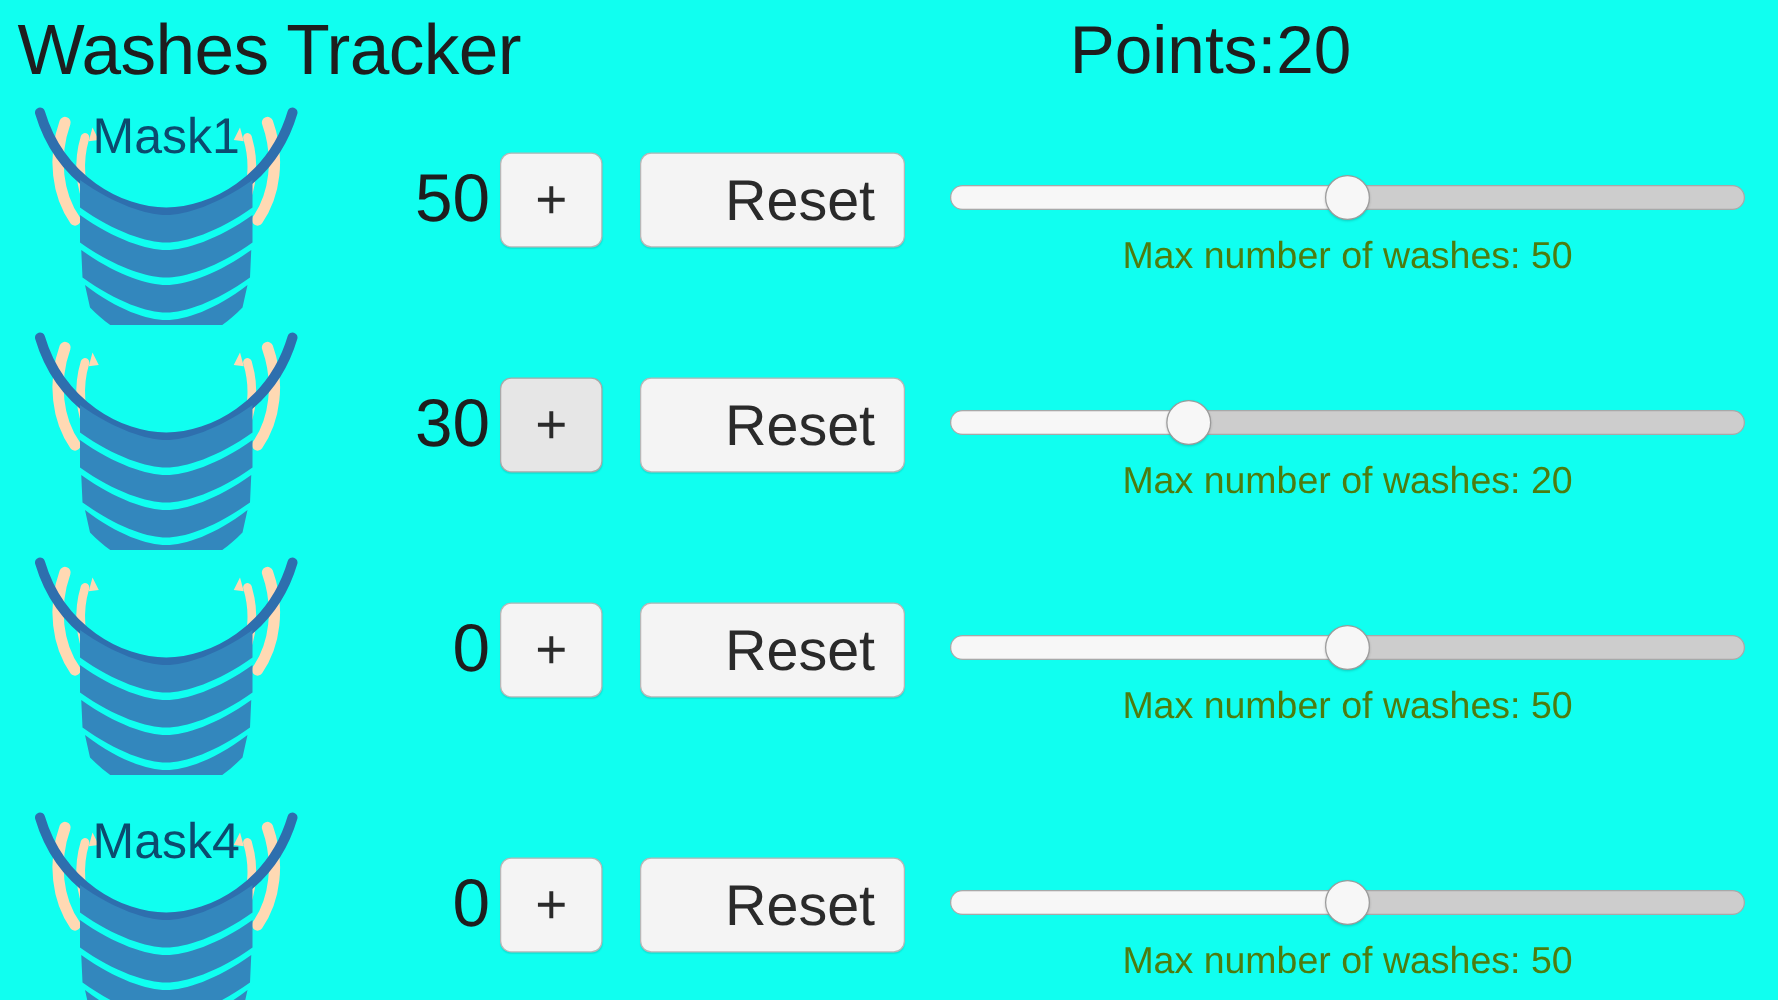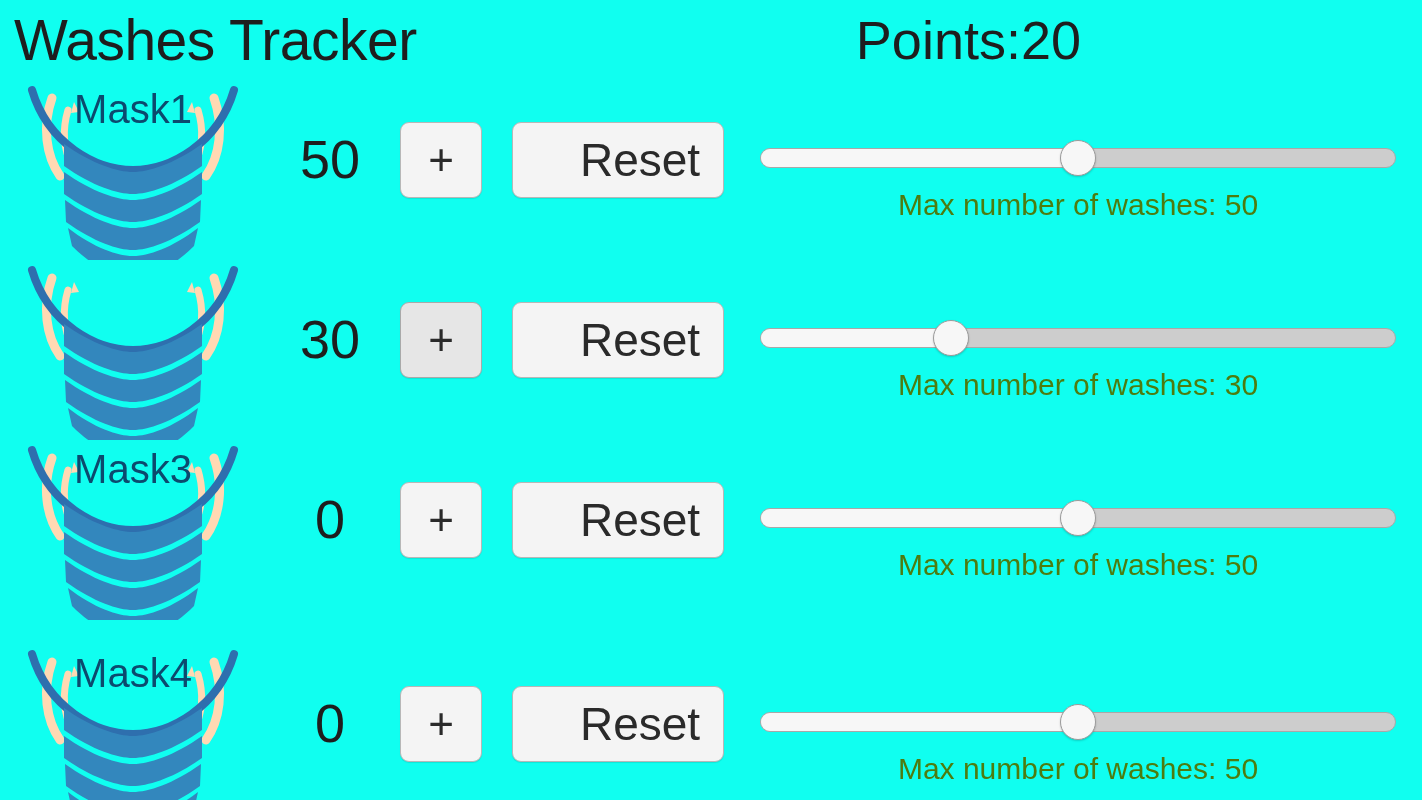--- a/index.html
+++ b/index.html
@@ -89,21 +89,21 @@
     z-index: 4;
     white-space: nowrap;
   }
 
   
   .wash-count {
     position: absolute;
     left: 268px;
     top: 48px;
     width: 124px;
-    text-align: center;
+    text-align: right;
     font-size: 54px;
     line-height: 62px;
     color: #1e1e1e;
   }
 
   
   .btn {
     position: absolute;
     background: #f4f4f4;
     border: 1px solid #b7b7b7;
@@ -279,21 +279,21 @@
   <button class="btn btn-plus is-active">+</button>
   <button class="btn btn-reset">Reset</button>
 
   <div class="slider-area">
     <div class="slider">
       <div class="slider-track">
         <div class="slider-fill" style="width: 30%;"></div>
       </div>
       <div class="slider-thumb" style="left: 30%;"></div>
     </div>
-    <div class="slider-caption">Max number of washes: 30</div>
+    <div class="slider-caption">Max number of washes: 20</div>
   </div>
 </div>
 <div class="mask-row" id="mask-row-2">
   <div class="mask-icon-wrap">
     <svg viewBox="0 0 250 180">
 
       <path d="M44 18 C34 46 38 76 52 96" fill="none" stroke="#ffd9b3" stroke-width="9" stroke-linecap="round"></path>
       <path d="M206 18 C216 46 212 76 198 96" fill="none" stroke="#ffd9b3" stroke-width="9" stroke-linecap="round"></path>
       <path d="M60 30 C54 50 56 70 64 86" fill="none" stroke="#ffd9b3" stroke-width="7" stroke-linecap="round"></path>
       <path d="M190 30 C196 50 194 70 186 86" fill="none" stroke="#ffd9b3" stroke-width="7" stroke-linecap="round"></path>
@@ -308,21 +308,20 @@
 
       <path d="M56 92 C84 112 110 120 125 120 C140 120 166 112 194 92
                L194 114 C166 134 140 142 125 142 C110 142 84 134 56 114 Z" fill="#3387bd"></path>
 
       <path d="M57 120 C85 140 110 148 125 148 C140 148 165 140 193 120
                L192 142 C164 162 140 170 125 170 C110 170 86 162 58 142 Z" fill="#3387bd"></path>
 
       <path d="M60 148 C86 168 110 176 125 176 C140 176 164 168 190 148
                L186 166 C166 186 146 196 125 196 C104 196 84 186 64 166 Z" fill="#3387bd"></path>
     </svg>
-    <div class="mask-label">Mask3</div>
   </div>
 
   <div class="wash-count">0</div>
 
   <button class="btn btn-plus">+</button>
   <button class="btn btn-reset">Reset</button>
 
   <div class="slider-area">
     <div class="slider">
       <div class="slider-track">

